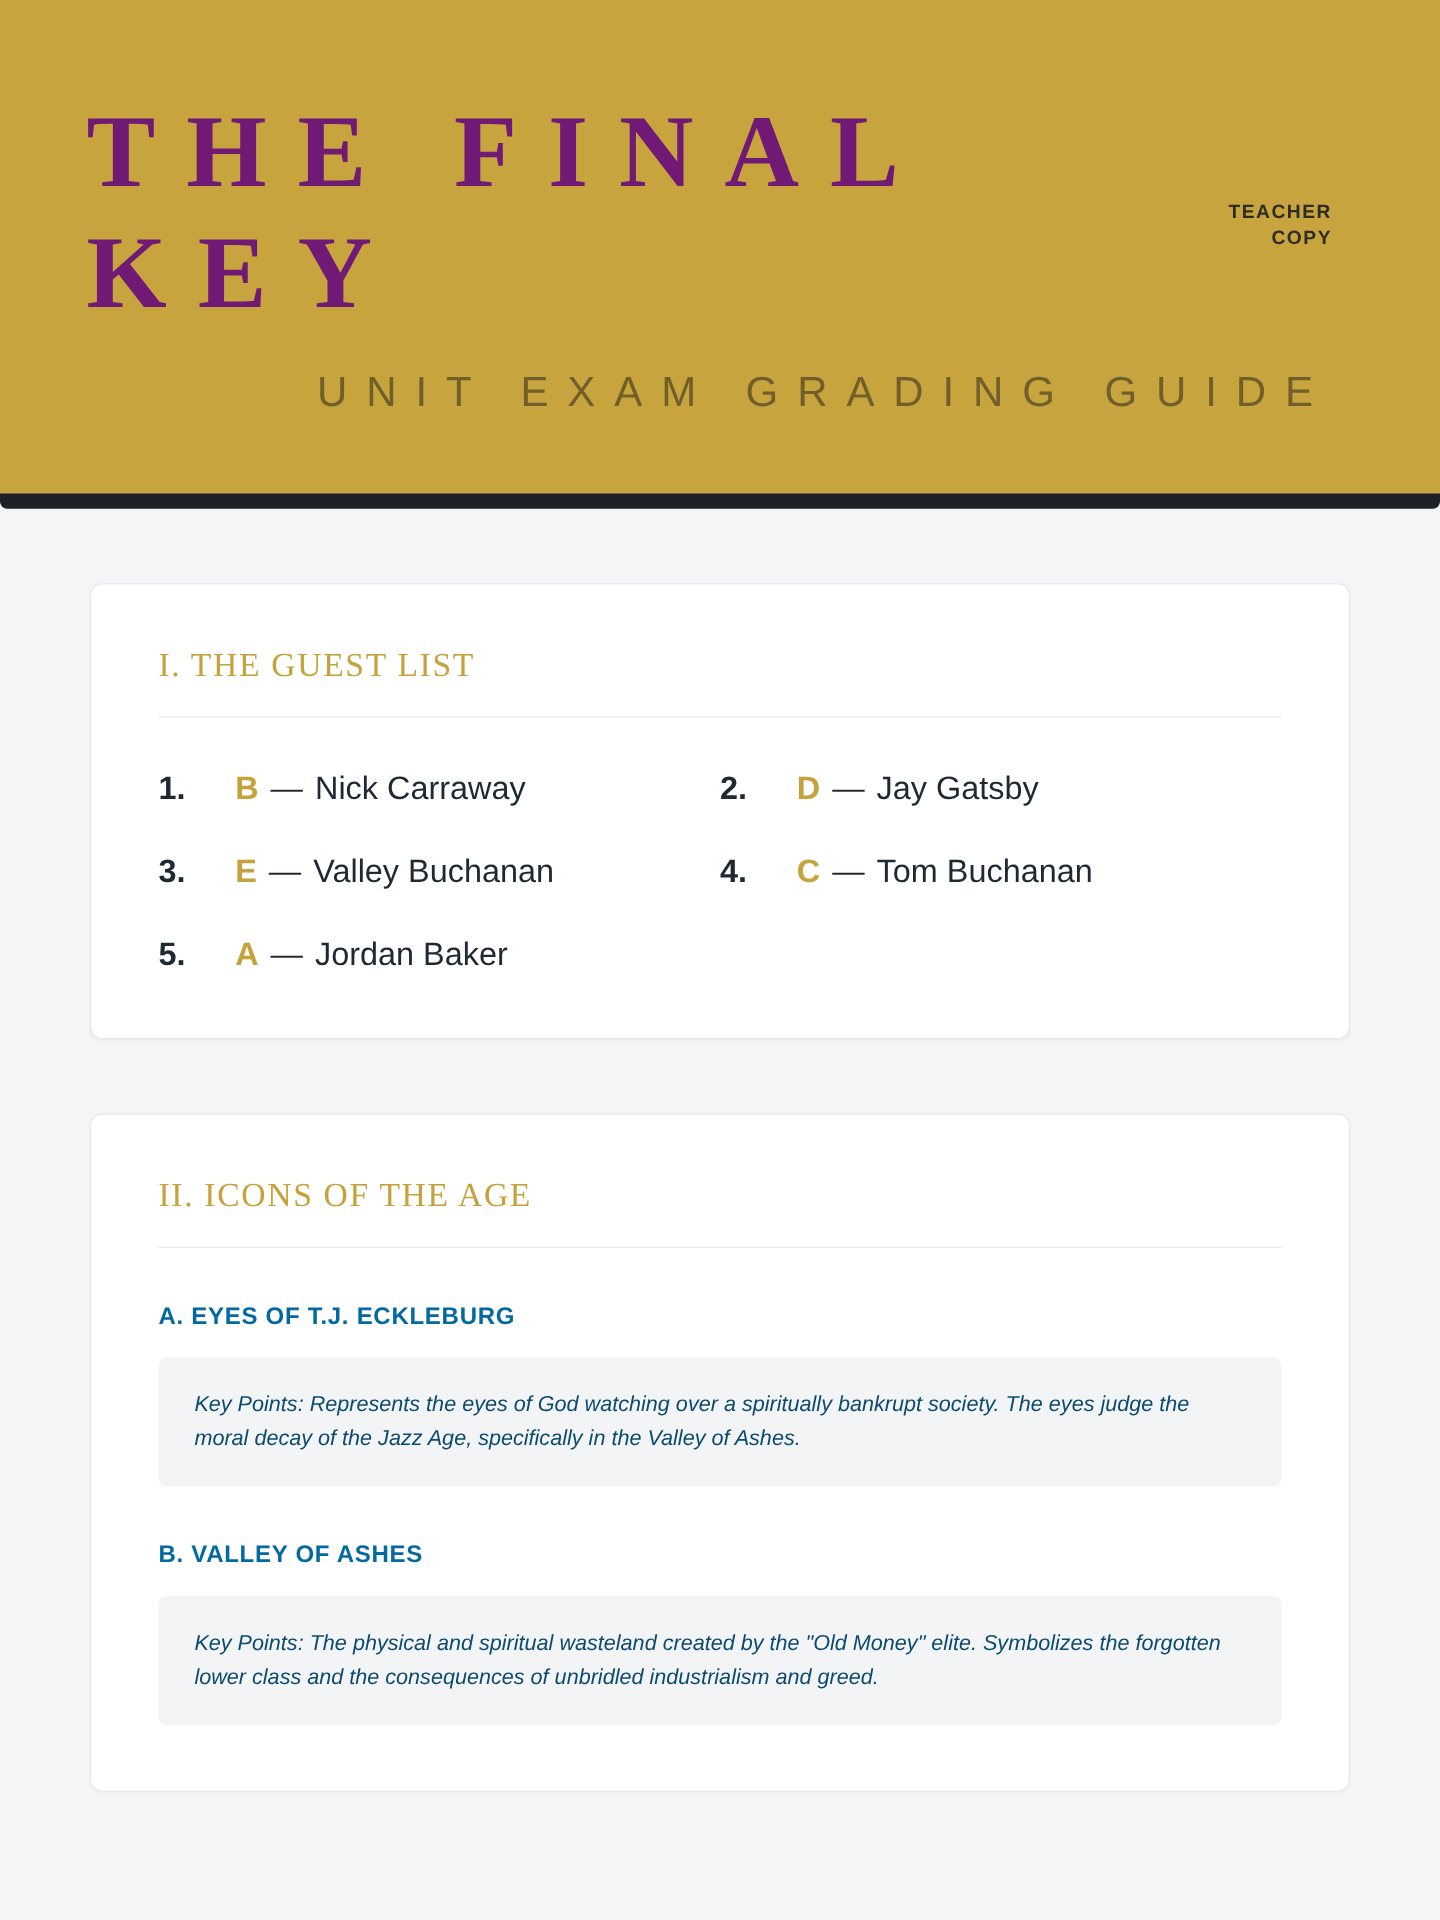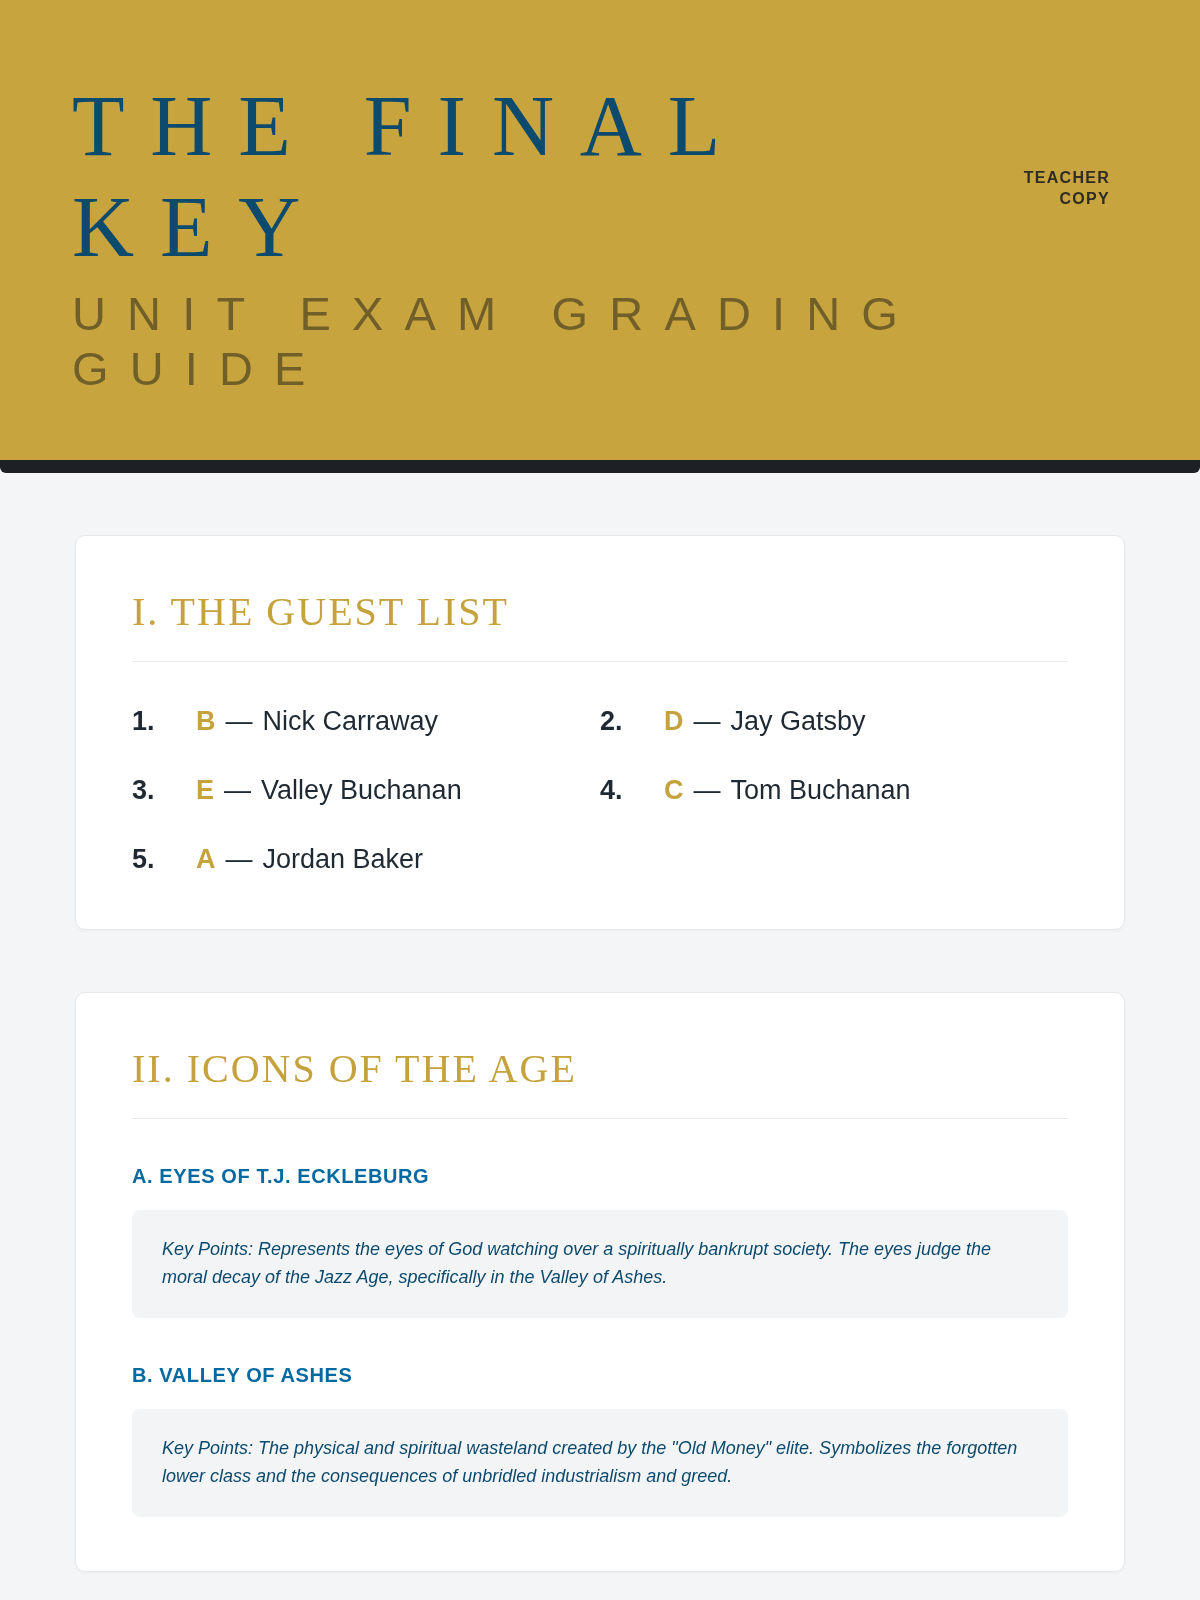--- a/index.html
+++ b/index.html
@@ -11,63 +11,64 @@
   }
 
   
   .header {
     position:relative;
     background:#c8a43e;
     padding:76px 90px 64px 72px;
   }
   .title {
     font-family:"Liberation Serif", serif;
-    font-weight:400;
+    font-weight:700;
     font-size:86px;
     line-height:1.18;
     letter-spacing:0.30em;
-    color:#0c4a6e;
+    color:#701a75;
   }
   .badge {
     position:absolute;
     top:168px;
     right:90px;
     text-align:right;
     font-size:16px;
     font-weight:700;
     letter-spacing:0.08em;
     line-height:1.3;
     color:#2e2c24;
   }
   .subtitle {
-    margin-top:7px;
-    font-size:47px;
+    margin-top:28px;
+    font-size:35px;
     letter-spacing:0.45em;
     color:rgba(40,38,24,0.55);
+    text-align:right;
   }
   .dark-bar {
     height:13px;
     background:#1d2126;
     border-radius:0 0 6px 6px;
   }
 
   
   .main { width:1050px; margin:0 auto; }
   .card {
     background:#ffffff;
     border:1px solid #e6e8ec;
     border-radius:10px;
     box-shadow:0 1px 3px rgba(0,0,0,0.04);
     padding:52px 56px 54px 56px;
     margin-top:62px;
   }
   .card-heading {
     font-family:"Liberation Serif", serif;
     font-weight:400;
-    font-size:40px;
+    font-size:28px;
     letter-spacing:0.05em;
     color:#c5a23c;
     padding-bottom:26px;
     border-bottom:1px solid #e7e9ec;
   }
 
   
   .guest-grid {
     margin-top:44px;
     display:grid;

